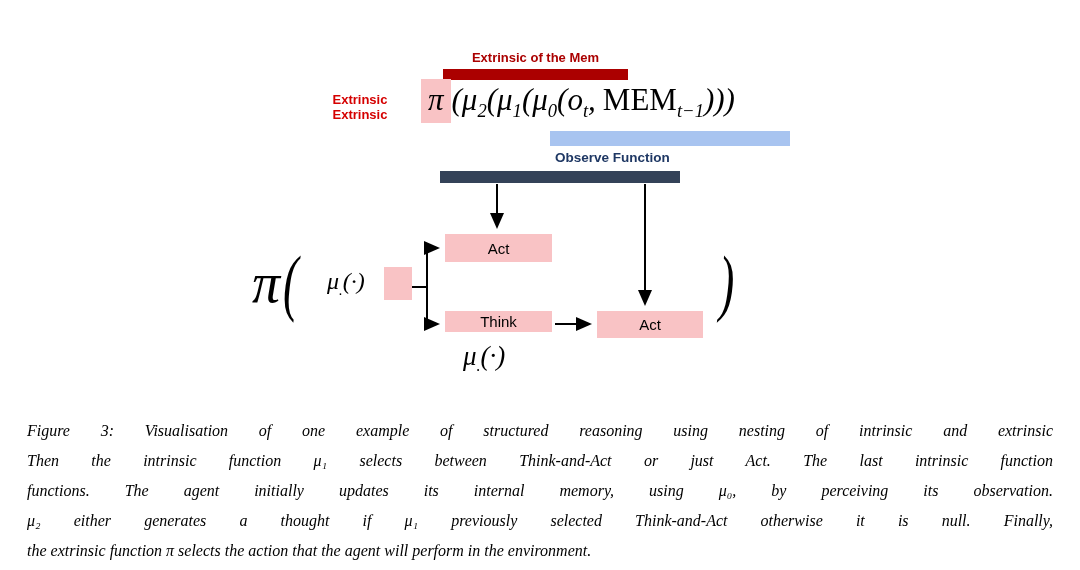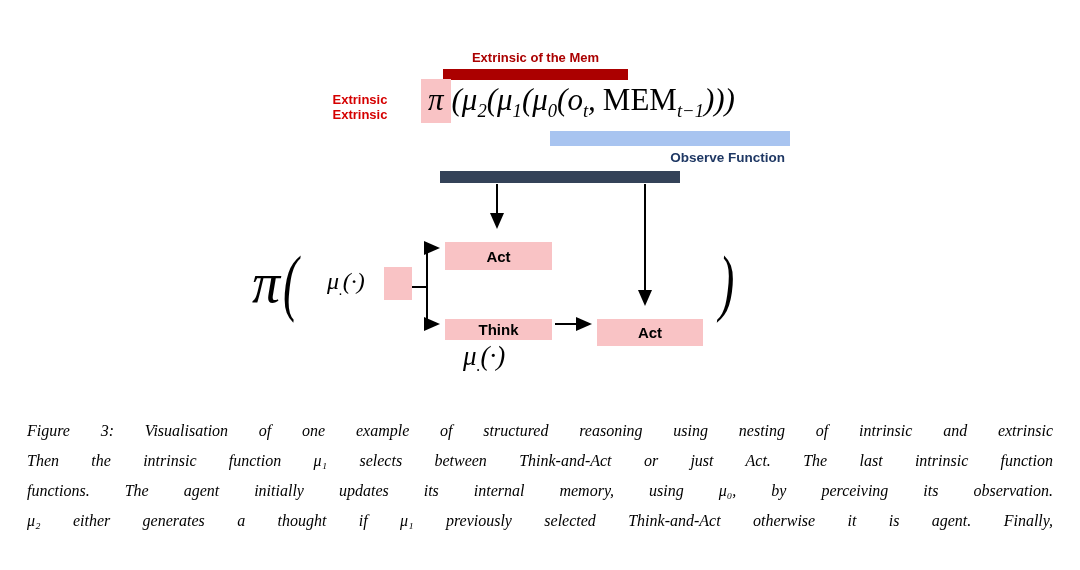--- a/index.html
+++ b/index.html
@@ -45,34 +45,34 @@
   .formula sub { font-size: 0.6em; }
   .formula .rm { font-style: normal; }
   .formula .comma { margin-right: 7px; }
   .pi-hl { background: var(--pink); padding: 3px 7px 6px 7px; margin-right: 1px; }
   .observe-bar {
     position: absolute; left: 550px; top: 131px; width: 240px; height: 15px;
     background: var(--light-blue);
   }
   .observe-label {
     position: absolute; left: 555px; top: 150px; width: 230px;
-    text-align: right; color: var(--navy-text);
+    text-align: left; color: var(--navy-text);
     font-size: 13.5px; font-weight: bold;
   }
 
   
   .top-bar {
     position: absolute; left: 440px; top: 171px; width: 240px; height: 12px;
     background: var(--navy-bar);
   }
   .arrows-svg { position: absolute; left: 0; top: 0; width: 1080px; height: 570px; }
   .box {
     position: absolute; background: var(--pink);
     display: flex; align-items: center; justify-content: center;
-    font-weight: bold; font-size: 15px; margin-top: 8px;
+    font-weight: normal; font-size: 15px;
   }
   .act-top  { left: 445px; top: 234px; width: 107px; height: 28px; }
   .think    { left: 445px; top: 311px; width: 107px; height: 21px; }
   .act-right{ left: 597px; top: 311px; width: 106px; height: 27px; }
   .mini-box { position: absolute; left: 384px; top: 267px; width: 28px; height: 33px; background: var(--pink); }
 
   .big-pi {
     position: absolute; left: 252px; top: 244px; height: 78px;
     display: flex; align-items: center;
     font-family: "Liberation Serif", serif; font-style: italic; white-space: nowrap;
@@ -162,16 +162,17 @@
   </div>
 
   <div class="close-paren-wrap">
     <span class="tall-paren">)</span>
   </div>
 
   <div class="caption">
     <div class="cap-line just">Figure 3: Visualisation of one example of structured reasoning using nesting of intrinsic and extrinsic</div>
     <div class="cap-line just">Then the intrinsic function μ₁ selects between Think-and-Act or just Act. The last intrinsic function</div>
     <div class="cap-line just">functions. The agent initially updates its internal memory, using μ₀, by perceiving its observation.</div>
-    <div class="cap-line just">μ₂ either generates a thought if μ₁ previously selected Think-and-Act otherwise it is agent. Finally,</div>
+    <div class="cap-line just">μ₂ either generates a thought if μ₁ previously selected Think-and-Act otherwise it is null. Finally,</div>
+    <div class="cap-line">the extrinsic function π selects the action that the agent will perform in the environment.</div>
   </div>
 
 </div>
 
 </body></html>

